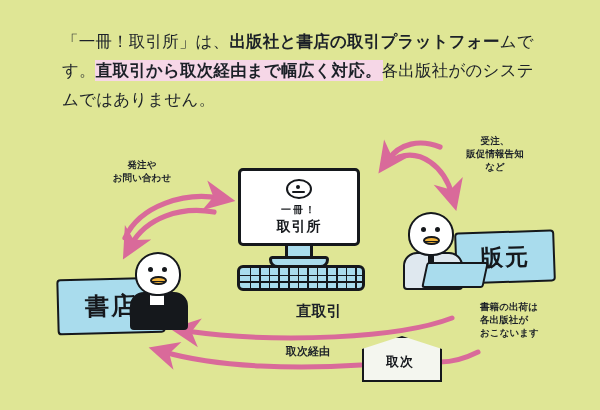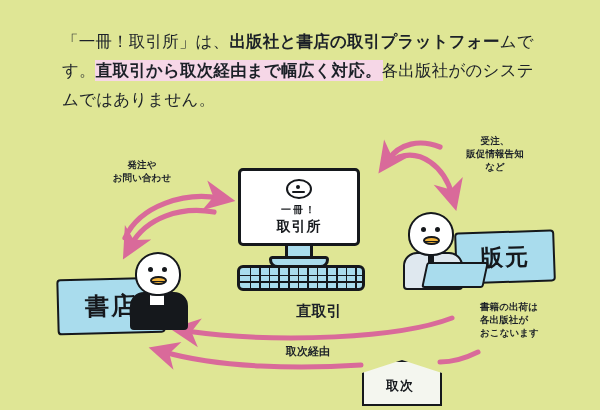--- a/index.html
+++ b/index.html
@@ -101,21 +101,21 @@
   }
   .body-apron{
     position:absolute;background:#15181c;border:2.4px solid #15181c;
   }
   .body-shirt{
     position:absolute;background:#dfe8ef;border:2.4px solid #15181c;
   }
 
   
   #toritsugi{
-    position:absolute;left:362px;top:360px;width:76px;height:42px;
+    position:absolute;left:362px;top:336px;width:76px;height:42px;
   }
   #toritsugi .pent{
     position:absolute;left:0;top:0;width:100%;height:100%;
     background:#f4f6ef;border:2.5px solid #15181c;
     clip-path:polygon(50% 0%,100% 28%,100% 100%,0% 100%,0% 28%);
   }
   #toritsugi .pent-lbl{
     position:absolute;left:0;right:0;top:17px;text-align:center;
     font-size:13px;font-weight:700;color:#15181c;letter-spacing:1px;
   }

